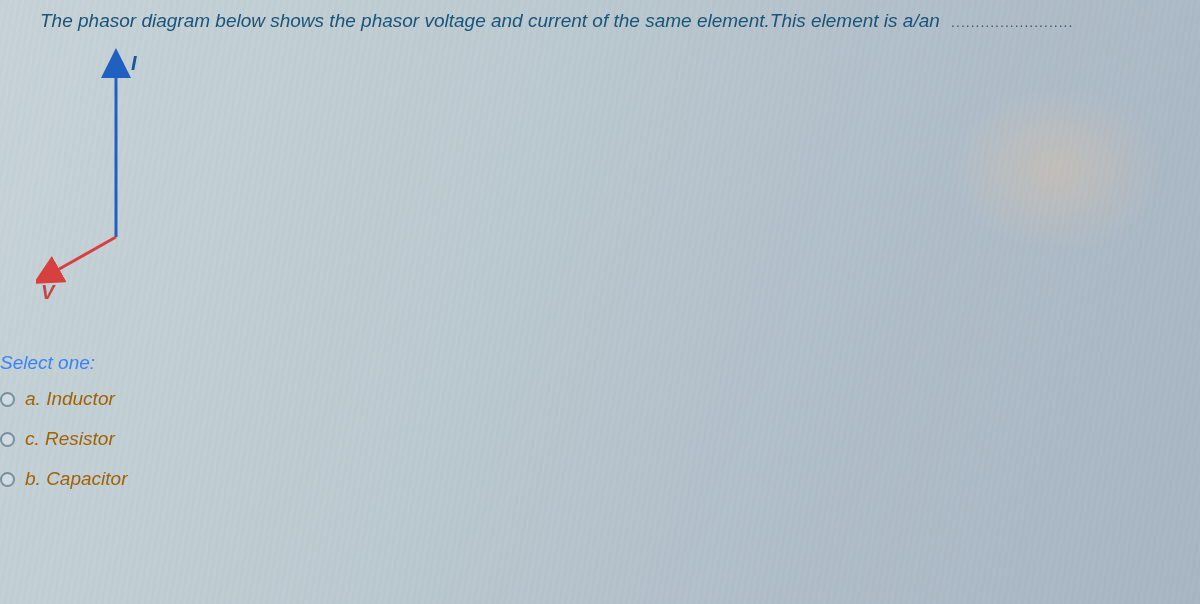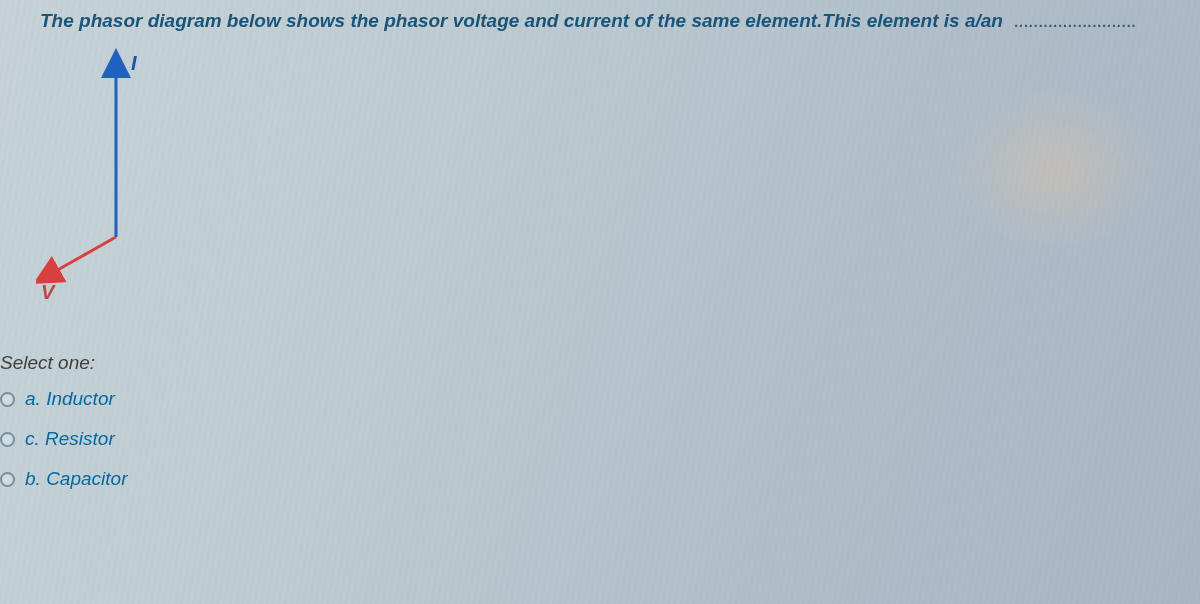--- a/index.html
+++ b/index.html
@@ -32,21 +32,21 @@
           rgba(180,190,200,0.04) 6px
         );
       pointer-events: none;
       z-index: 1;
     }
     .question-text {
       font-size: 19px;
       font-style: italic;
       color: #1a5478;
       padding: 0 10px 0 40px;
-      font-weight: 700;
+      font-weight: 400;
       position: relative;
       z-index: 2;
     }
     .dotted-blank {
       display: inline-block;
       letter-spacing: 1px;
       color: #3a5868;
       font-style: normal;
       font-size: 14px;
       margin-left: 6px;
@@ -77,21 +77,21 @@
       top: 239px;
       left: 5px;
       font-size: 20px;
       font-style: italic;
       font-weight: bold;
       color: #c04648;
     }
     .select-one {
       font-size: 19px;
       font-style: italic;
-      color: #404040;
+      color: #3b82f6;
       margin: 50px 0 0 0;
       font-weight: 500;
       position: relative;
       z-index: 2;
     }
     .options {
       margin-top: 14px;
       position: relative;
       z-index: 2;
     }
@@ -107,21 +107,21 @@
       height: 15px;
       border: 2px solid #7890a0;
       border-radius: 50%;
       background: #d0dce2;
       flex-shrink: 0;
       cursor: pointer;
     }
     .option-label {
       font-size: 19px;
       font-style: italic;
-      color: #0369a1;
+      color: #a16207;
       font-weight: 500;
     }
   </style>
 </head>
 <body>
 
 <div class="screen-tint"></div>
 
 <div class="question-text">
   <span>The phasor diagram below shows the phasor voltage and current of the same element.This element is a/an</span>

